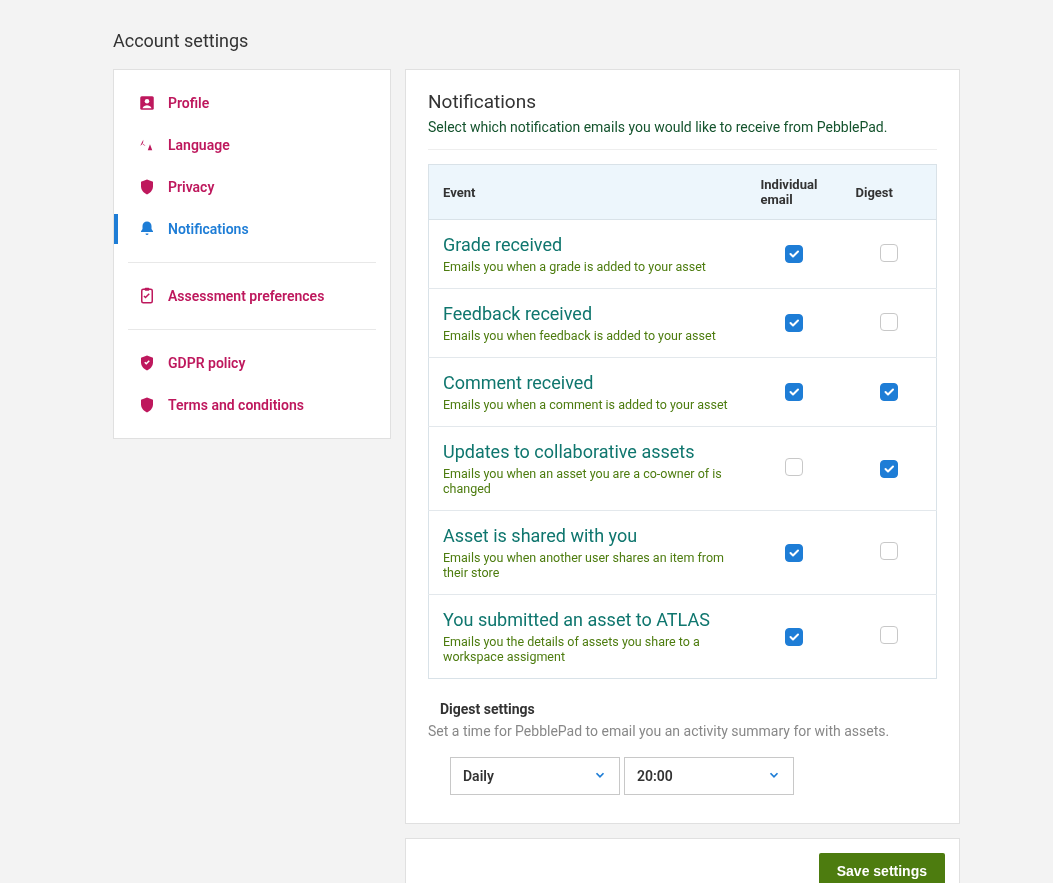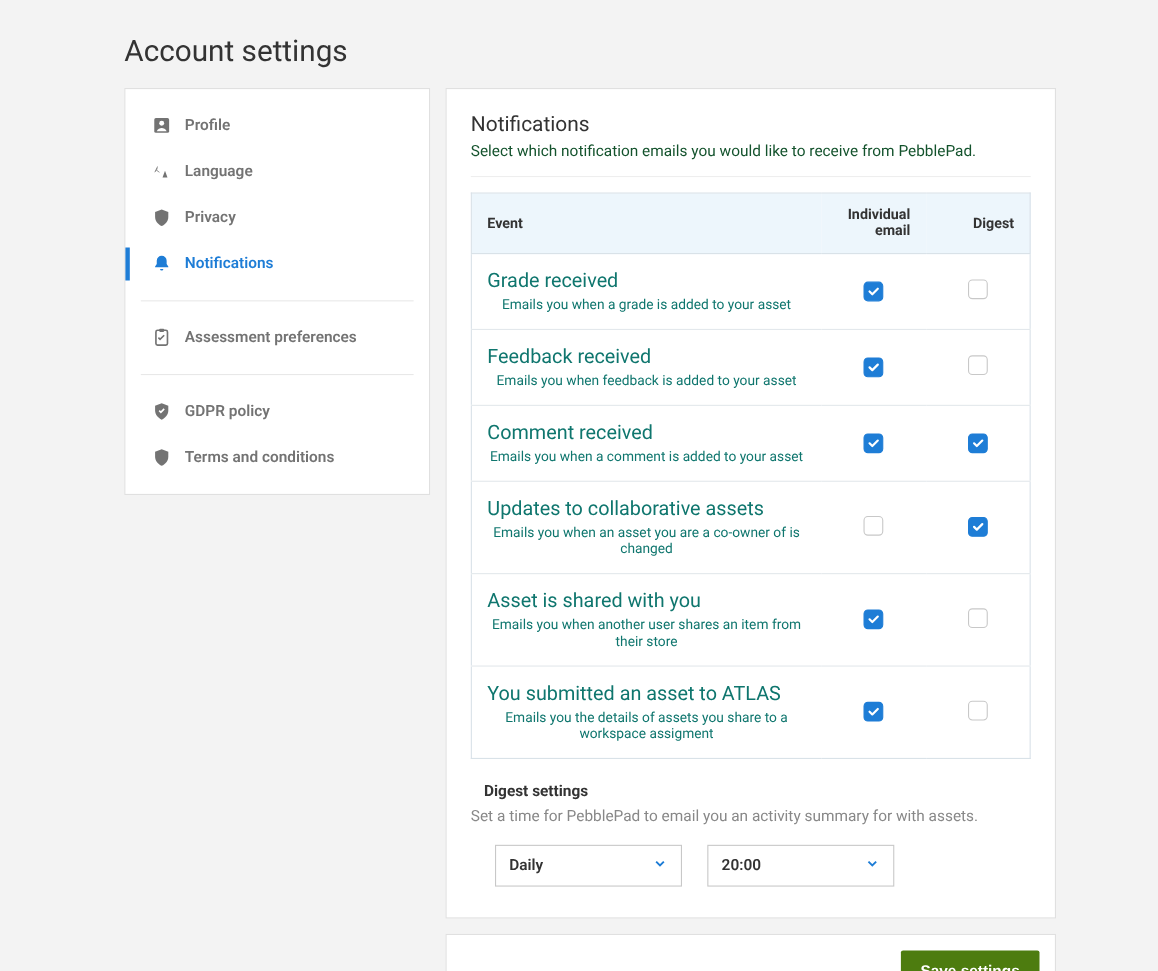--- a/index.html
+++ b/index.html
@@ -8,21 +8,21 @@
     background: #f3f3f3;
     font-family: "Segoe UI", Roboto, "Helvetica Neue", Arial, sans-serif;
     color: #333;
     font-size: 14px;
   }
   .page {
     width: 1053px;
     padding: 30px 93px 30px 113px;
   }
   .page-title {
-    font-size: 27px;
+    font-size: 18px;
     font-weight: 400;
     color: #333;
     margin: 0 0 18px 0;
   }
   .columns {
     display: flex;
     gap: 14px;
     align-items: flex-start;
   }
   .sidebar {
@@ -36,21 +36,21 @@
   .sidebar-divider {
     border-top: 1px solid #e8e8e8;
     margin: 0 14px;
   }
   .sidebar-item {
     display: flex;
     align-items: center;
     gap: 12px;
     padding: 12px 24px;
     cursor: pointer;
-    color: #737373;
+    color: #be185d;
     font-size: 14px;
     font-weight: 600;
     position: relative;
   }
   .sidebar-item.active {
     color: #1e7dd6;
   }
   .sidebar-item.active::before {
     content: "";
     position: absolute;
@@ -106,41 +106,40 @@
   }
   .notif-table th {
     text-align: left;
     font-weight: 700;
     font-size: 13px;
     color: #333;
     padding: 12px 14px;
     border-bottom: 1px solid #d9e2e8;
   }
   .notif-table th.col-ind, .notif-table th.col-dig {
-    text-align: right;
+    text-align: left;
     width: 95px;
   }
   .notif-table td {
     padding: 14px;
     border-top: 1px solid #e3e8ec;
     vertical-align: middle;
   }
   .notif-table td.col-ind, .notif-table td.col-dig {
     text-align: center;
     width: 95px;
   }
   .event-title {
     font-size: 18px;
     color: #0f766e;
     margin-bottom: 4px;
   }
   .event-desc {
     font-size: 12.5px;
-    color: #0f766e;
-    text-align: center;
+    color: #4d7c0f;
   }
 
   .checkbox {
     width: 18px;
     height: 18px;
     border-radius: 4px;
     display: inline-flex;
     align-items: center;
     justify-content: center;
     cursor: pointer;
@@ -160,21 +159,21 @@
     color: #333;
     margin: 22px 0 6px 12px;
   }
   .digest-desc {
     color: #888;
     font-size: 14px;
     margin: 0 0 18px 0;
   }
   .selects {
     display: flex;
-    gap: 23px;
+    gap: 4px;
     padding-left: 22px;
   }
   .select {
     width: 170px;
     height: 38px;
     border: 1px solid #c8c8c8;
     background: #fff;
     display: flex;
     align-items: center;
     justify-content: space-between;

